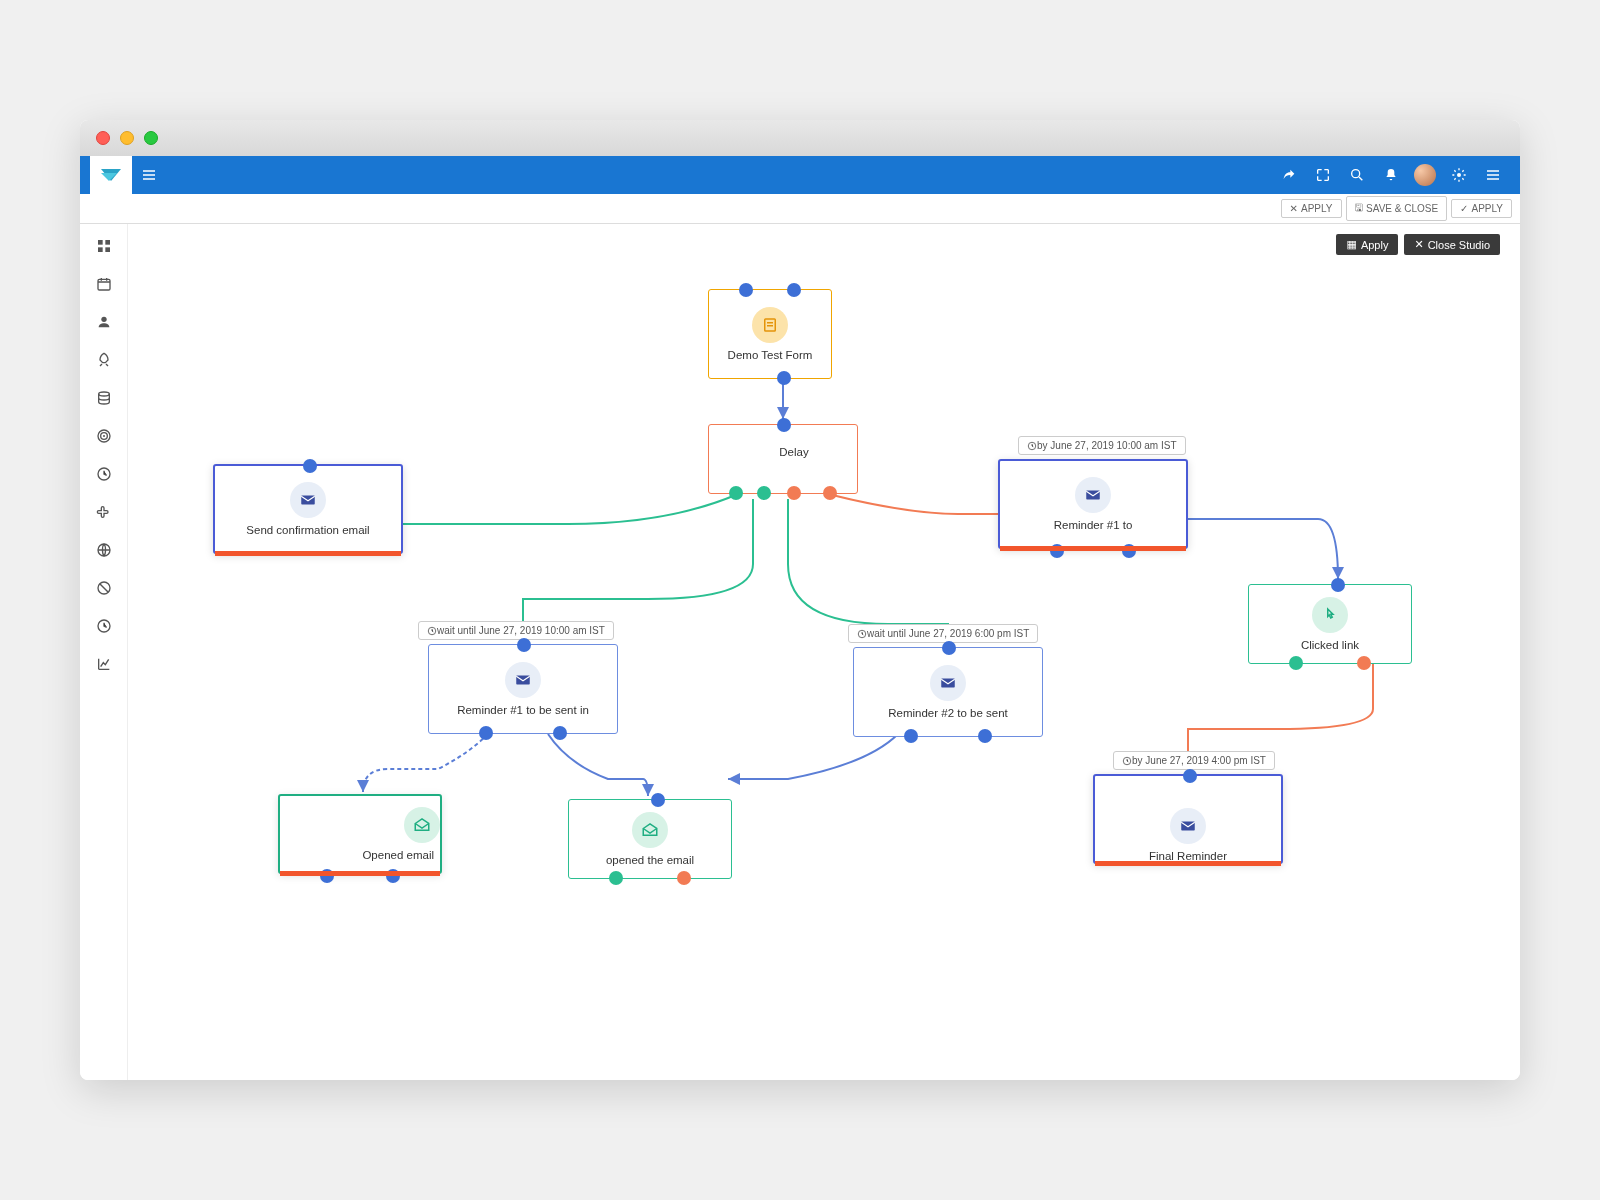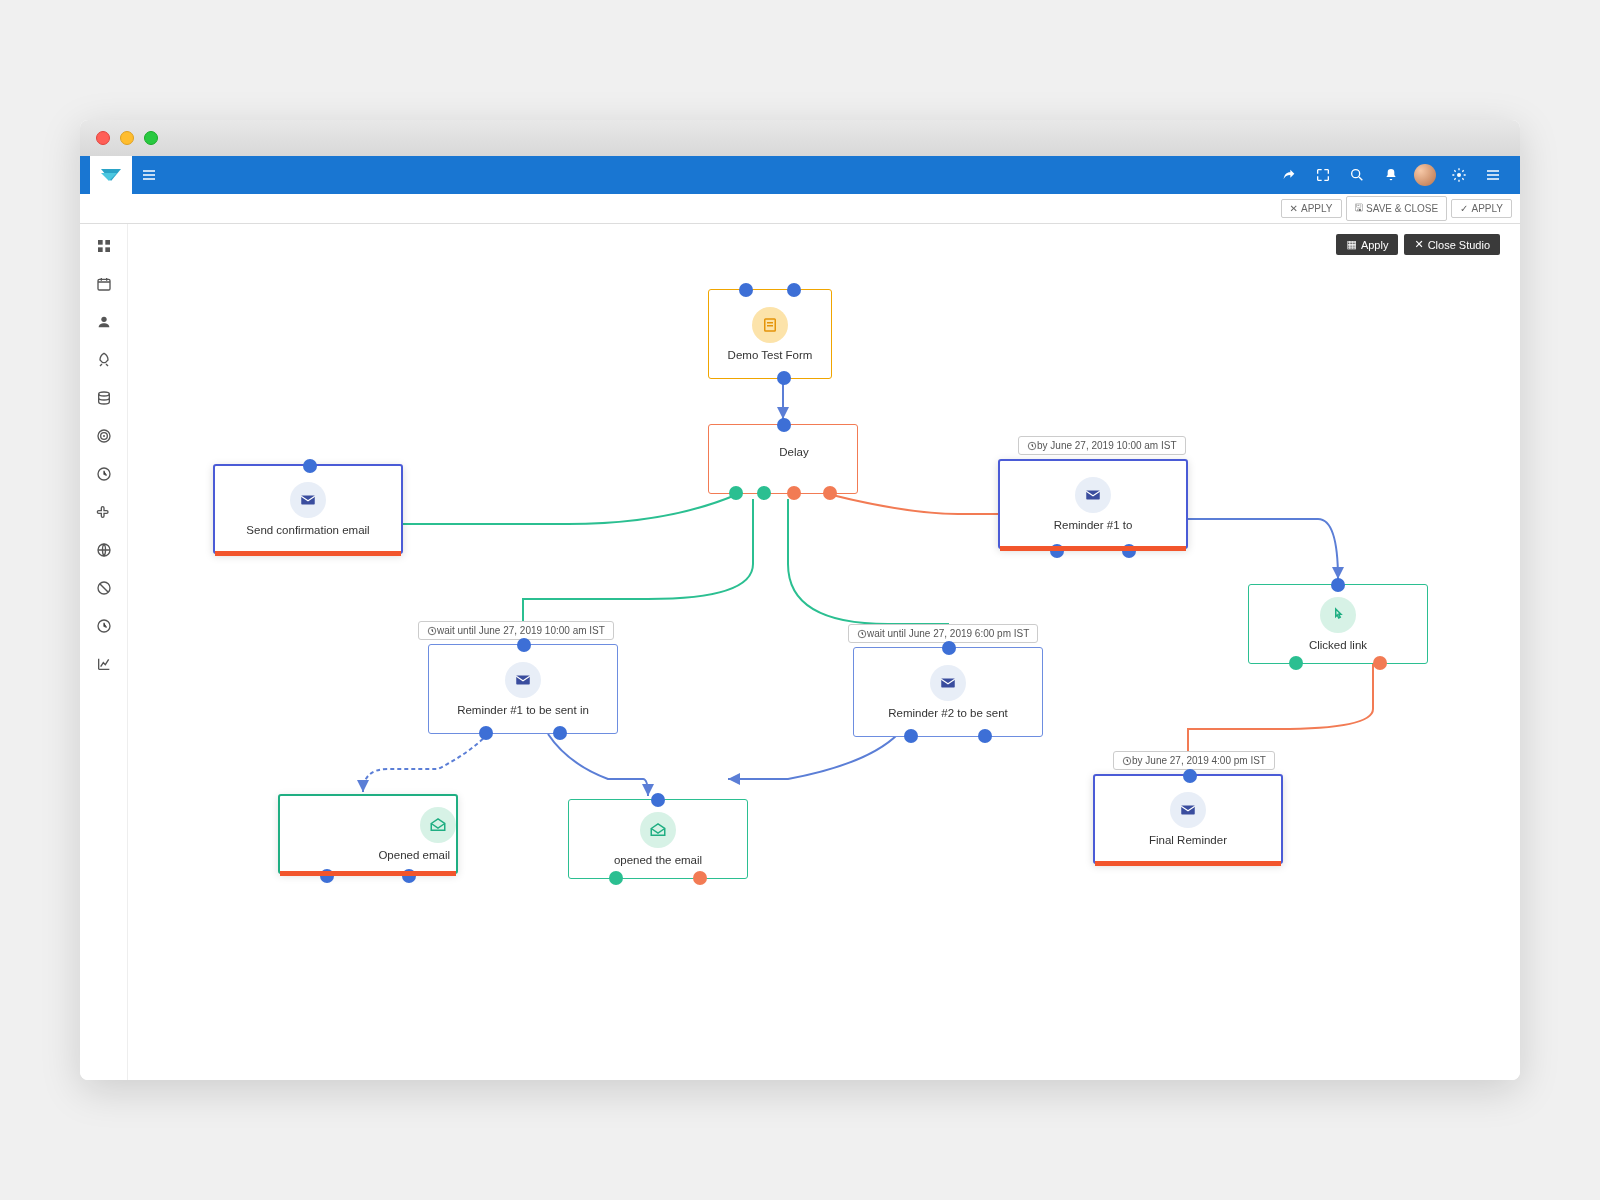--- a/index.html
+++ b/index.html
@@ -166,21 +166,21 @@
     border: 2px solid #4a5bd6;
     box-shadow: 0 2px 8px rgba(0,0,0,0.15);
   }
   .node.email.bold::after {
     content: "";
     position: absolute; left: 0; right: 0; bottom: -4px;
     height: 5px; background: #f2552c;
   }
   .node.event {
     border: 1px solid #2bbf91;
-    width: 180px; height: 80px;
+    width: 164px; height: 80px;
   }
   .node.event.bold {
     border: 2px solid #1fae82;
     box-shadow: 0 2px 8px rgba(0,0,0,0.12);
     align-items: flex-end;
   }
   .node.event.bold::after {
     content: "";
     position: absolute; left: 0; right: 0; bottom: -4px;
     height: 5px; background: #f2552c;
@@ -513,21 +513,21 @@
         <div class="port orange" style="right:40px; bottom:-7px;"></div>
       </div>
 
       <div class="schedule-pill" style="left:985px; top:527px;text-align:right;">
         <svg width="10" height="10" viewBox="0 0 24 24">
             <circle cx="12" cy="12" r="9" fill="none" stroke="#555" stroke-width="2"></circle>
             <path d="M12 7v5l3 2" stroke="#555" stroke-width="2"></path>
           </svg>
         <span>by June 27, 2019 4:00 pm IST</span>
       </div>
-      <div class="node email bold" style="left:965px; top:550px;">
+      <div class="node email bold" style="left:965px; top:550px;justify-content:flex-end;">
         <div class="icon-circ">
             <svg viewBox="0 0 24 24">
               <rect x="3" y="6" width="18" height="12" rx="1" fill="#3a4d9e"></rect>
               <path d="M3 7l9 6 9-6" stroke="#fff" stroke-width="1.5" fill="none"></path>
             </svg>
           </div>
         <div class="label">Final Reminder</div>
         <div class="port blue" style="left:88px; top:-7px;"></div>
       </div>
 

